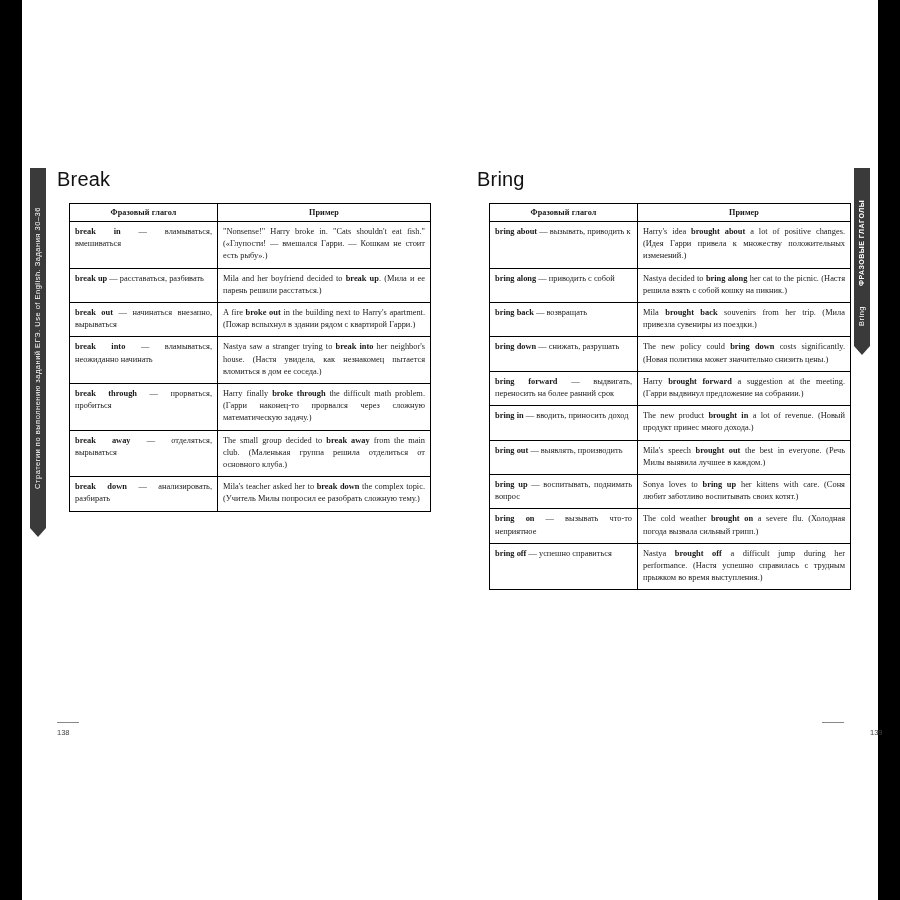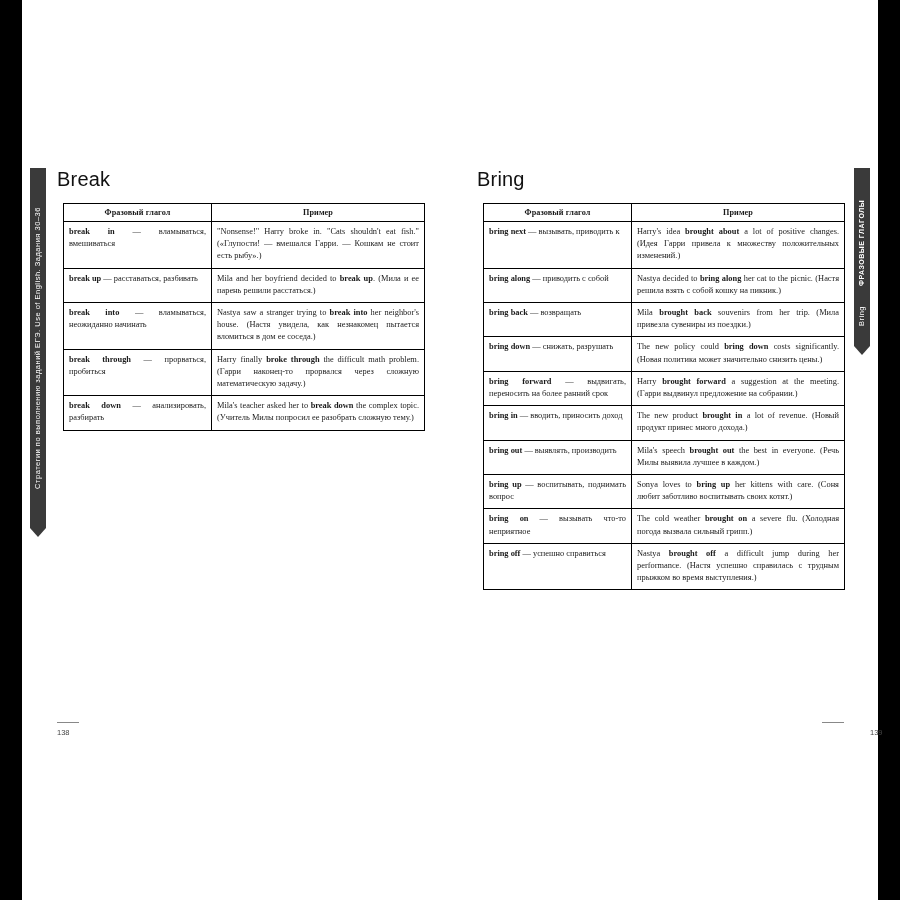--- a/index.html
+++ b/index.html
@@ -151,21 +151,21 @@
     font-family: "Liberation Sans", sans-serif;
     font-size: 20px;
     font-weight: normal;
     letter-spacing: 0.2px;
     color: #111;
   }
 
   table.verbs {
     position: absolute;
     top: 203px;
-    left: 6px;
+    left: 12px;
     width: 362px;
     border-collapse: collapse;
     table-layout: fixed;
   }
   table.verbs th, table.verbs td {
     border: 1px solid #000;
     vertical-align: top;
     padding: 4px 5px 5px 5px;
   }
   table.verbs th {
@@ -250,26 +250,34 @@
         <tbody>
             <tr>
               <td class="verb"><b>break in</b> — вламываться, вмешиваться</td>
               <td class="example">"Nonsense!" Harry broke in. "Cats shouldn't eat fish." («Глупости! — вмешался Гарри. — Кошкам не стоит есть рыбу».)</td>
             </tr>
             <tr>
               <td class="verb"><b>break up</b> — расставаться, разбивать</td>
               <td class="example">Mila and her boyfriend decided to <b>break up</b>. (Мила и ее парень решили расстаться.)</td>
             </tr>
             <tr>
+              <td class="verb"><b>break out</b> — начинаться внезапно, вырываться</td>
+              <td class="example">A fire <b>broke out</b> in the building next to Harry's apartment. (Пожар вспыхнул в здании рядом с квартирой Гарри.)</td>
+            </tr>
+            <tr>
               <td class="verb"><b>break into</b> — вламываться, неожиданно начинать</td>
               <td class="example">Nastya saw a stranger trying to <b>break into</b> her neighbor's house. (Настя увидела, как незнакомец пытается вломиться в дом ее соседа.)</td>
             </tr>
             <tr>
               <td class="verb"><b>break through</b> — прорваться, пробиться</td>
               <td class="example">Harry finally <b>broke through</b> the difficult math problem. (Гарри наконец-то прорвался через сложную математическую задачу.)</td>
+            </tr>
+            <tr>
+              <td class="verb"><b>break away</b> — отделяться, вырываться</td>
+              <td class="example">The small group decided to <b>break away</b> from the main club. (Маленькая группа решила отделиться от основного клуба.)</td>
             </tr>
             <tr>
               <td class="verb"><b>break down</b> — анализировать, разбирать</td>
               <td class="example">Mila's teacher asked her to <b>break down</b> the complex topic. (Учитель Милы попросил ее разобрать сложную тему.)</td>
             </tr>
           </tbody>
       </table>
     </div>
 
     <div class="col right">
@@ -280,21 +288,21 @@
             <col class="c2">
           </colgroup>
         <thead>
           <tr>
             <th>Фразовый глагол</th>
             <th>Пример</th>
           </tr>
         </thead>
         <tbody>
             <tr>
-              <td class="verb"><b>bring next</b> — вызывать, приводить к</td>
+              <td class="verb"><b>bring about</b> — вызывать, приводить к</td>
               <td class="example">Harry's idea <b>brought about</b> a lot of positive changes. (Идея Гарри привела к множеству положительных изменений.)</td>
             </tr>
             <tr>
               <td class="verb"><b>bring along</b> — приводить с собой</td>
               <td class="example">Nastya decided to <b>bring along</b> her cat to the picnic. (Настя решила взять с собой кошку на пикник.)</td>
             </tr>
             <tr>
               <td class="verb"><b>bring back</b> — возвращать</td>
               <td class="example">Mila <b>brought back</b> souvenirs from her trip. (Мила привезла сувениры из поездки.)</td>
             </tr>

